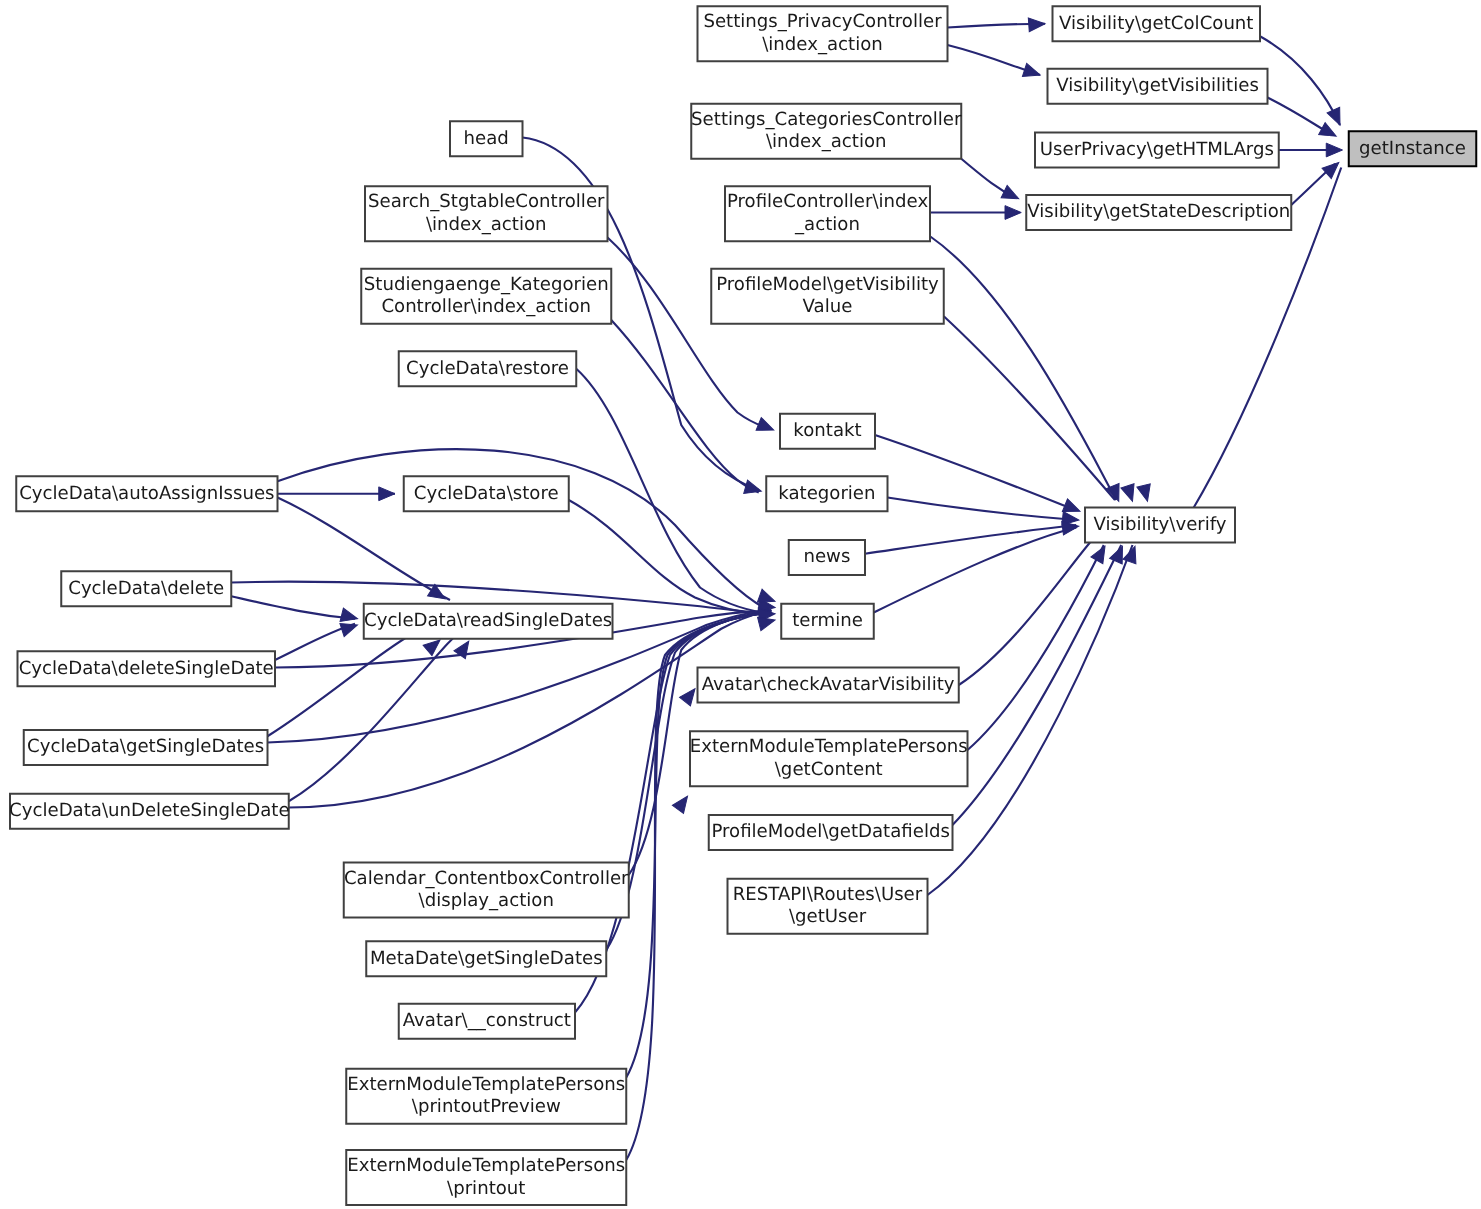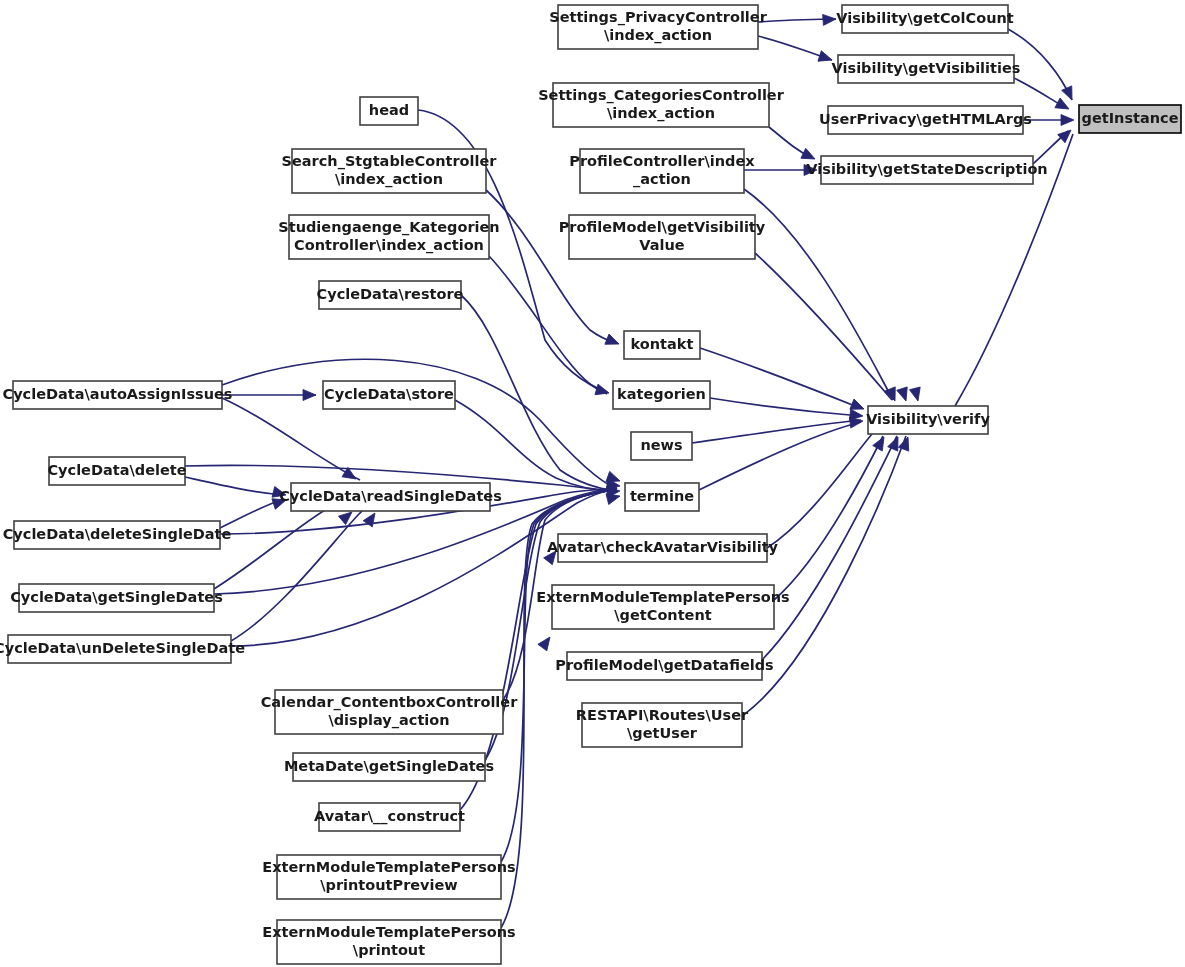--- a/index.html
+++ b/index.html
@@ -9,21 +9,20 @@
   }
   body {
     font-family: "DejaVu Sans", sans-serif;
   }
   #canvas-wrap {
     position: relative;
     width: 1185px;
     height: 967px;
     background: #ffffff;
     overflow: hidden;
-    font-weight: bold;
   }
   svg#graph {
     position: absolute;
     left: 0;
     top: 0;
     width: 1185px;
     height: 967px;
     display: block;
   }
   .node-box {

